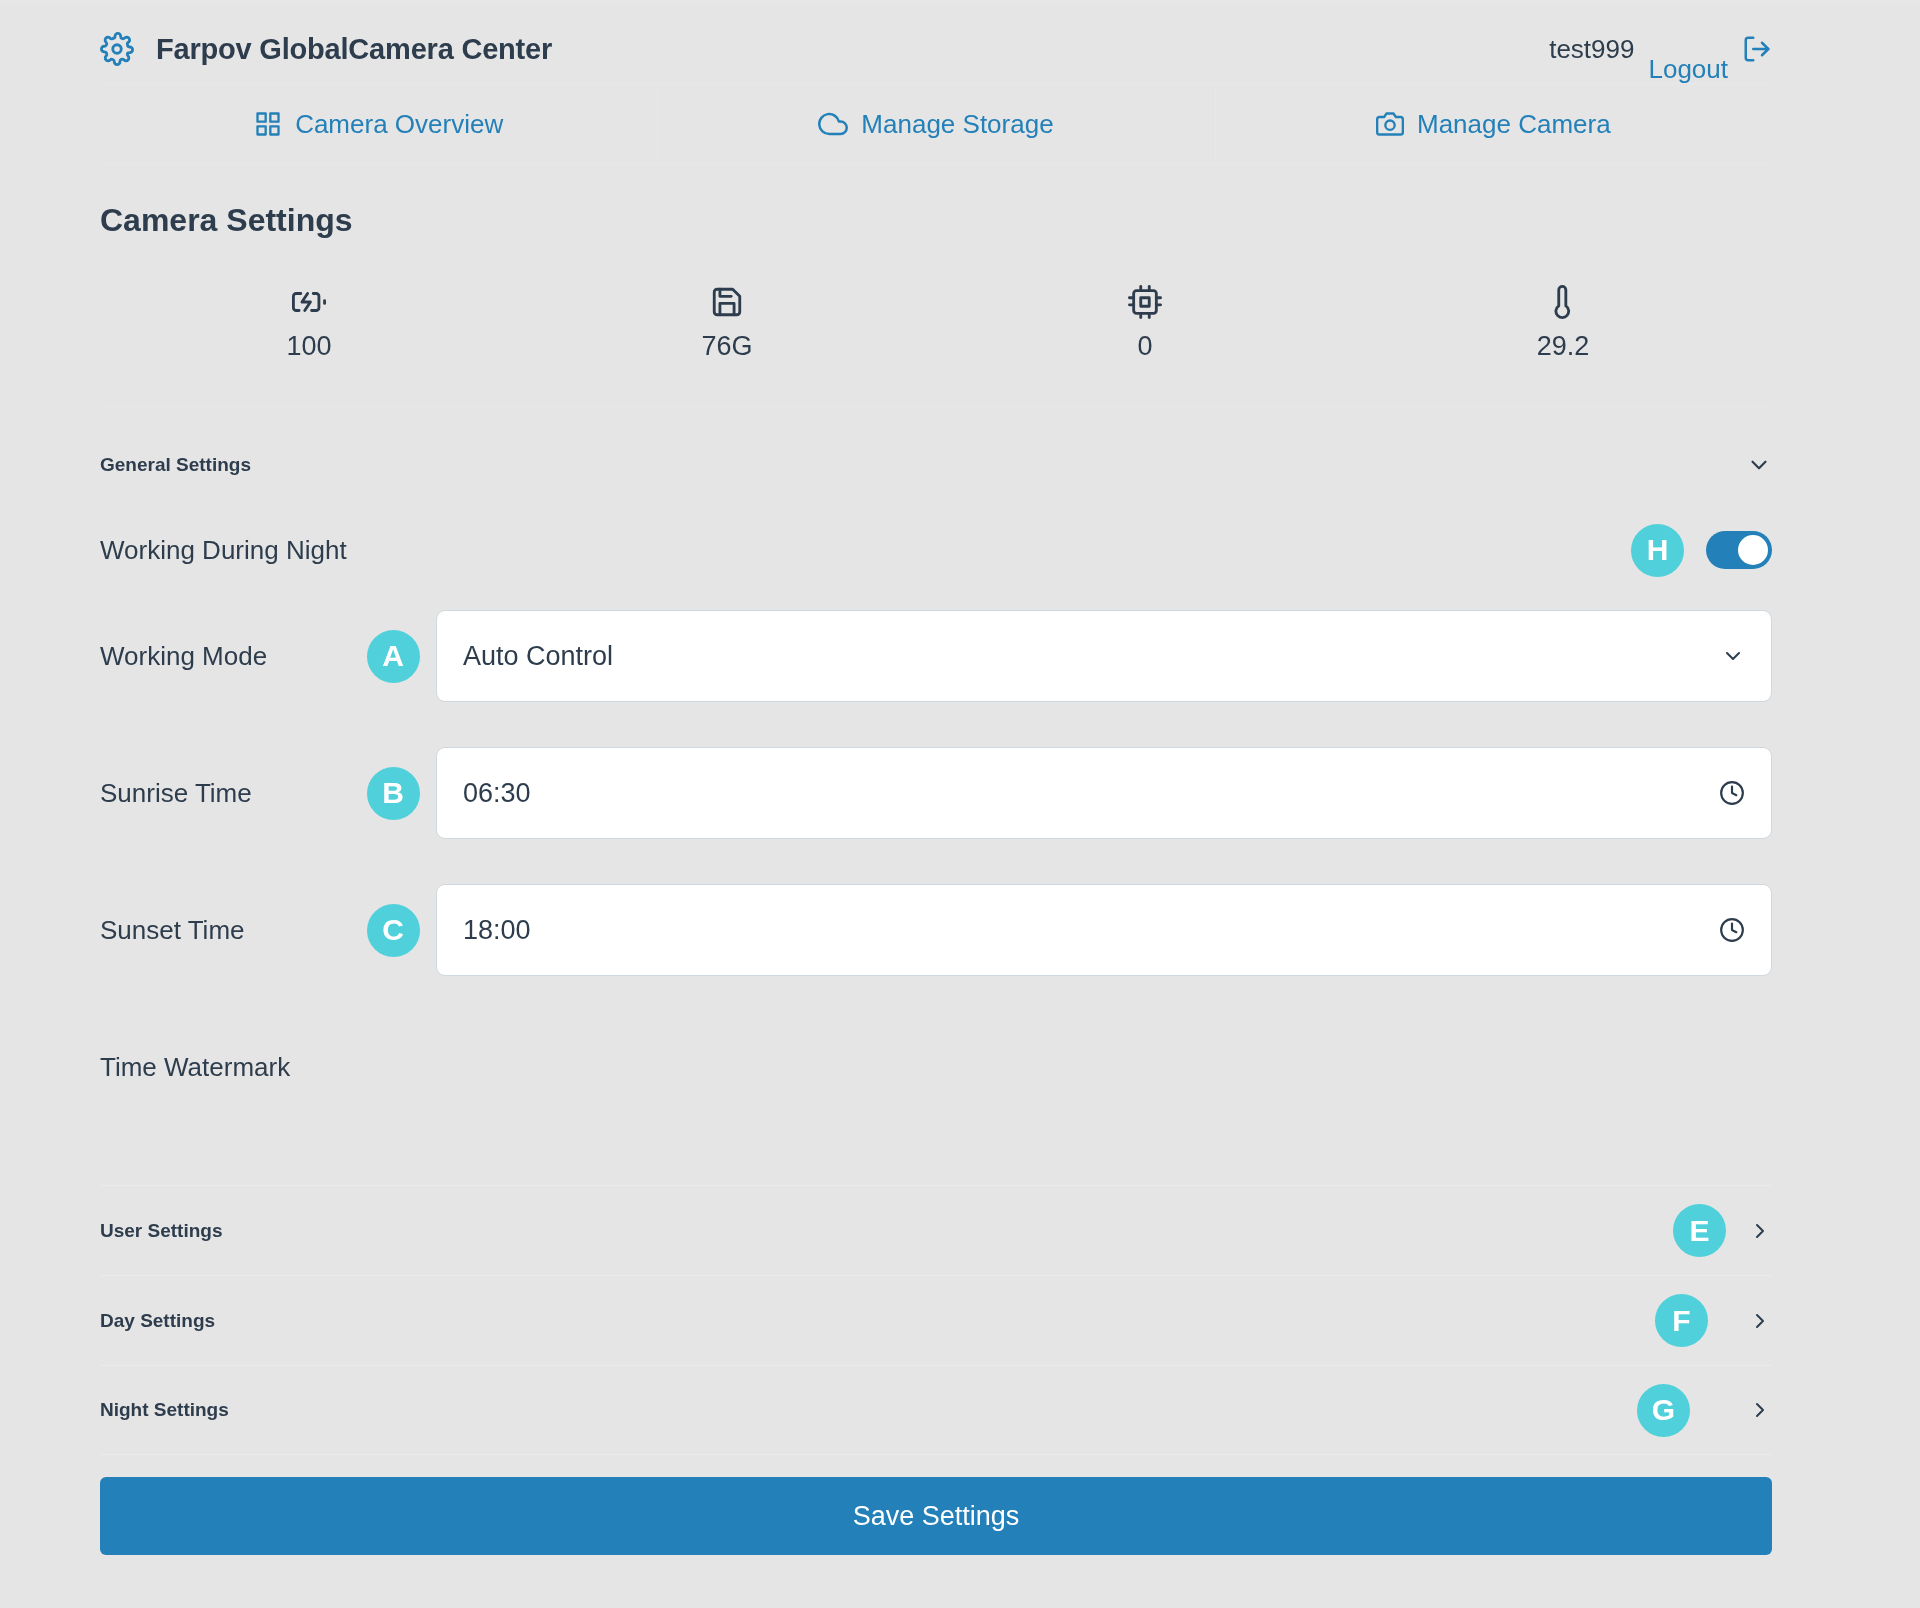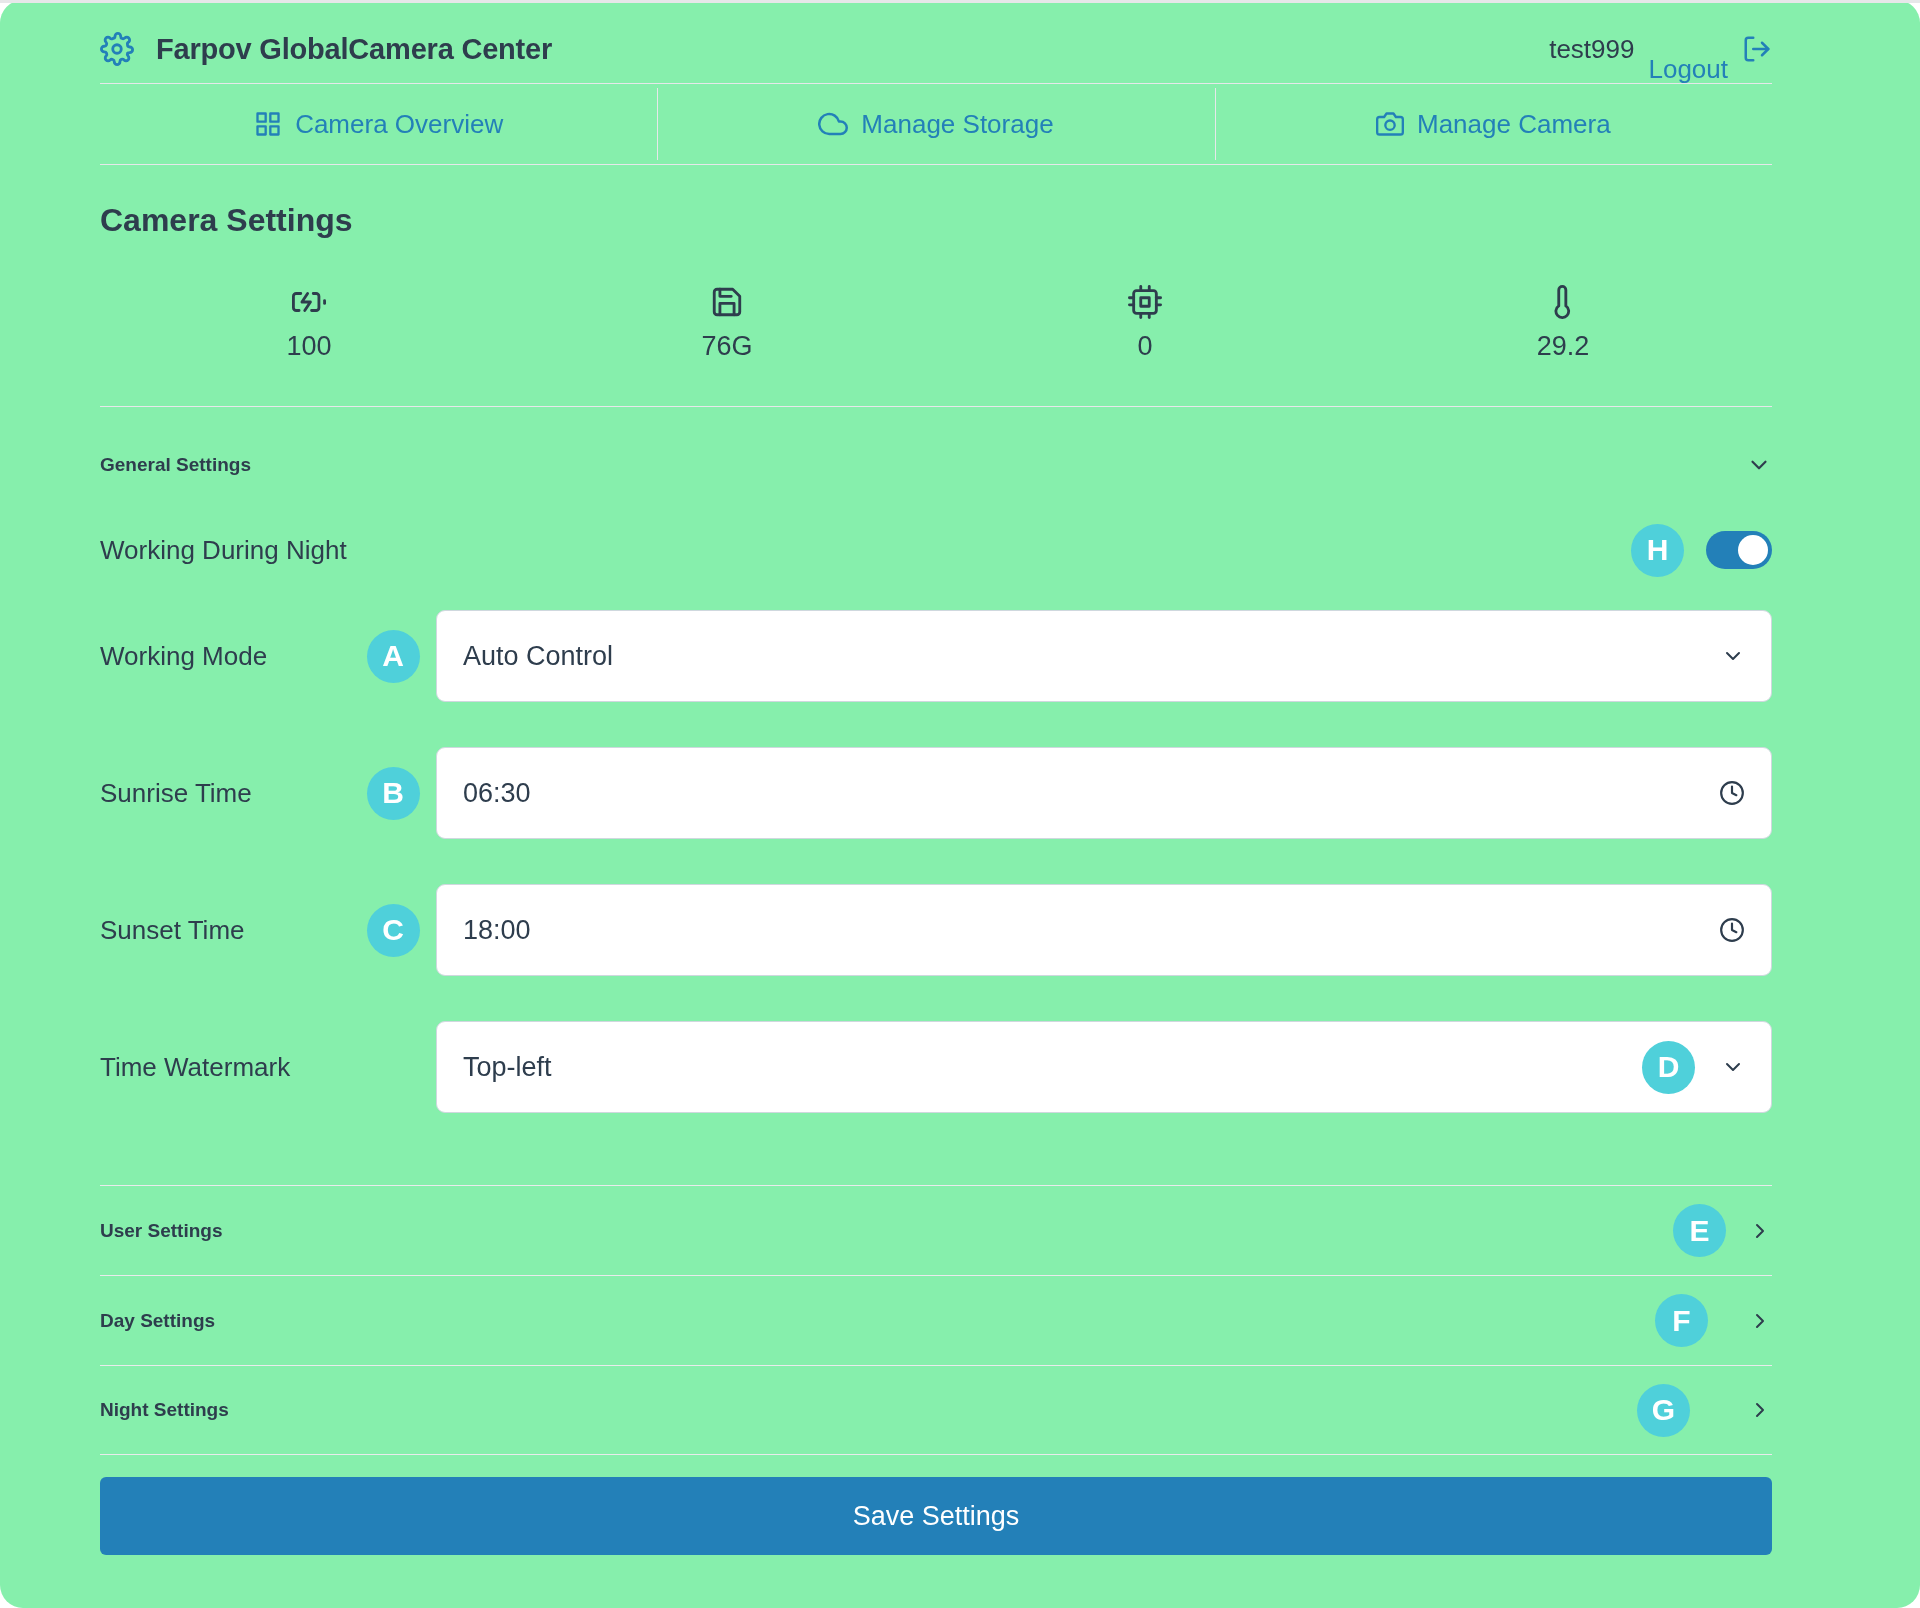--- a/index.html
+++ b/index.html
@@ -12,23 +12,22 @@
     height: 1608px;
     font-family: "Liberation Sans", sans-serif;
     color: #2e3d4d;
     position: relative;
     overflow: hidden;
   }
   .page {
     position: relative;
     width: 1920px;
     height: 1608px;
-    background: #86efac;
+    background: #e5e5e5;
     box-sizing: border-box;
-    border-radius: 23px;
   }
   .topline {
     position: absolute;
     top: 0; left: 0; right: 0;
     height: 3px;
     background: #e7e7e9;
   }
 
   
   .header {
@@ -449,29 +448,20 @@
           <circle cx="12" cy="12" r="10"></circle>
           <polyline points="12 6 12 12 16 14"></polyline>
         </svg>
       </span>
     </span>
   </div>
 
   <div class="row field-row" id="row-watermark">
     <span class="row-label">Time Watermark</span>
     <span class="badge-slot"></span>
-    <span class="control">
-      <span class="value">Top-left</span>
-      <span class="badge inner-badge">D</span>
-      <span class="chev-down">
-        <svg width="24" height="24" viewBox="0 0 24 24" fill="none" stroke="#2e3d4d" stroke-width="2" stroke-linecap="round" stroke-linejoin="round">
-          <polyline points="6 9 12 15 18 9"></polyline>
-        </svg>
-      </span>
-    </span>
   </div>
 
   <div class="collapsed" id="sec-user">
     <span class="section-title">User Settings</span>
     <span class="right">
       <span class="badge">E</span>
       <span class="chev-right">
         <svg width="24" height="24" viewBox="0 0 24 24" fill="none" stroke="#2e3d4d" stroke-width="2" stroke-linecap="round" stroke-linejoin="round">
           <polyline points="9 18 15 12 9 6"></polyline>
         </svg>

